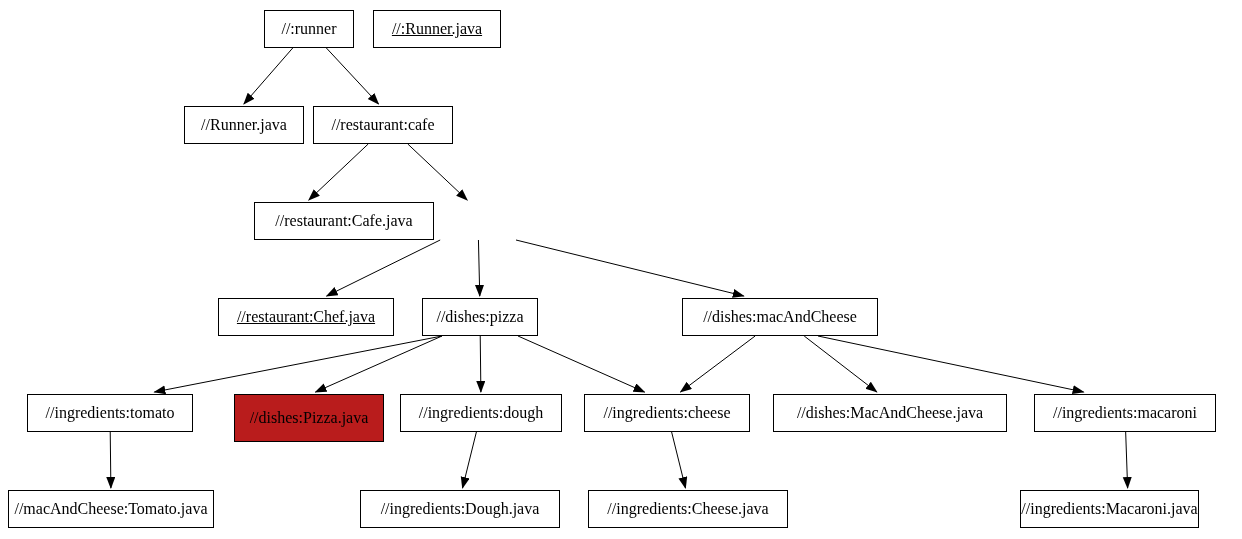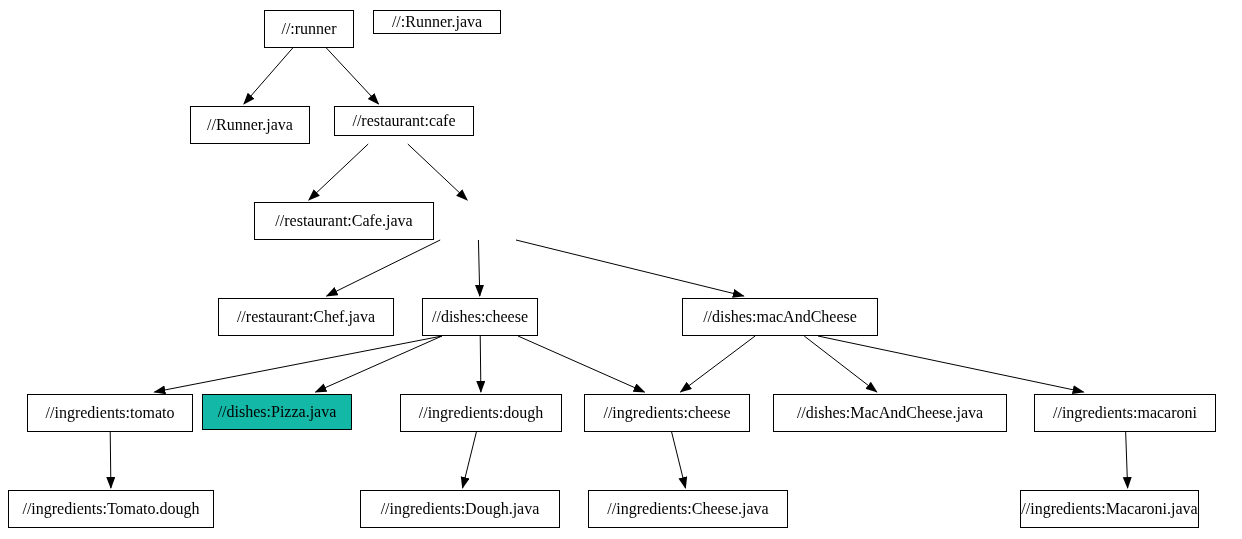--- a/index.html
+++ b/index.html
@@ -61,30 +61,30 @@
       <line x1="755.14" y1="336" x2="680.56" y2="392" stroke="#000000" stroke-width="1" marker-end="url(#arrow)"></line>
       <line x1="804.2" y1="336" x2="876.8" y2="392" stroke="#000000" stroke-width="1" marker-end="url(#arrow)"></line>
       <line x1="818" y1="336" x2="1083.6" y2="392" stroke="#000000" stroke-width="1" marker-end="url(#arrow)"></line>
       <line x1="110.22" y1="432" x2="110.88" y2="488" stroke="#000000" stroke-width="1" marker-end="url(#arrow)"></line>
       <line x1="476.38" y1="432" x2="462.52" y2="488" stroke="#000000" stroke-width="1" marker-end="url(#arrow)"></line>
       <line x1="671.62" y1="432" x2="685.48" y2="488" stroke="#000000" stroke-width="1" marker-end="url(#arrow)"></line>
       <line x1="1125.66" y1="432" x2="1127.64" y2="488" stroke="#000000" stroke-width="1" marker-end="url(#arrow)"></line>
     </svg>
 
 <div class="node" style="left: 264px; top: 10px; width: 90px; height: 38px; background: rgb(255, 255, 255); border-color: rgb(0, 0, 0);">//:runner</div>
-    <div class="node" style="left: 373px; top: 10px; width: 128px; height: 24px; background: rgb(255, 255, 255); border-color: rgb(0, 0, 0);">//:Runner.java</div>
-    <div class="node" style="left: 190px; top: 106px; width: 120px; height: 38px; background: rgb(255, 255, 255); border-color: rgb(0, 0, 0);">//Runner.java</div>
-    <div class="node" style="left: 334px; top: 106px; width: 140px; height: 30px; background: rgb(255, 255, 255); border-color: rgb(0, 0, 0);">//restaurant:cafe</div>
+    <div class="node" style="left: 373px; top: 10px; width: 128px; height: 38px; background: rgb(255, 255, 255); border-color: rgb(0, 0, 0); text-decoration: underline;">//:Runner.java</div>
+    <div class="node" style="left: 184px; top: 106px; width: 120px; height: 38px; background: rgb(255, 255, 255); border-color: rgb(0, 0, 0);">//Runner.java</div>
+    <div class="node" style="left: 313px; top: 106px; width: 140px; height: 38px; background: rgb(255, 255, 255); border-color: rgb(0, 0, 0);">//restaurant:cafe</div>
     <div class="node" style="left: 208px; top: 202px; width: 180px; height: 38px; background: rgb(255, 255, 255); border-color: rgb(0, 0, 0); margin-left: 46px;">//restaurant:Cafe.java</div>
-    <div class="node" style="left: 218px; top: 298px; width: 176px; height: 38px; background: rgb(255, 255, 255); border-color: rgb(0, 0, 0);">//restaurant:Chef.java</div>
-    <div class="node" style="left: 422px; top: 298px; width: 116px; height: 38px; background: rgb(255, 255, 255); border-color: rgb(0, 0, 0);">//dishes:cheese</div>
+    <div class="node" style="left: 218px; top: 298px; width: 176px; height: 38px; background: rgb(255, 255, 255); border-color: rgb(0, 0, 0); text-decoration: underline;">//restaurant:Chef.java</div>
+    <div class="node" style="left: 422px; top: 298px; width: 116px; height: 38px; background: rgb(255, 255, 255); border-color: rgb(0, 0, 0);">//dishes:pizza</div>
     <div class="node" style="left: 682px; top: 298px; width: 196px; height: 38px; background: rgb(255, 255, 255); border-color: rgb(0, 0, 0);">//dishes:macAndCheese</div>
     <div class="node" style="left: 27px; top: 394px; width: 166px; height: 38px; background: rgb(255, 255, 255); border-color: rgb(0, 0, 0); font-family: Liberation Serif, serif;">//ingredients:tomato</div>
-    <div class="node" style="left: 202px; top: 394px; width: 150px; height: 36px; background: #14b8a6; border-color: rgb(0, 0, 0);">//dishes:Pizza.java</div>
+    <div class="node" style="left: 234px; top: 394px; width: 150px; height: 48px; background: #b91c1c; border-color: rgb(0, 0, 0);">//dishes:Pizza.java</div>
     <div class="node" style="left: 400px; top: 394px; width: 162px; height: 38px; background: rgb(255, 255, 255); border-color: rgb(0, 0, 0);">//ingredients:dough</div>
     <div class="node" style="left: 584px; top: 394px; width: 166px; height: 38px; background: rgb(255, 255, 255); border-color: rgb(0, 0, 0);">//ingredients:cheese</div>
     <div class="node" style="left: 773px; top: 394px; width: 234px; height: 38px; background: rgb(255, 255, 255); border-color: rgb(0, 0, 0);">//dishes:MacAndCheese.java</div>
     <div class="node" style="left: 1034px; top: 394px; width: 182px; height: 38px; background: rgb(255, 255, 255); border-color: rgb(0, 0, 0);">//ingredients:macaroni</div>
-    <div class="node" style="left: 8px; top: 490px; width: 206px; height: 38px; background: rgb(255, 255, 255); border-color: rgb(0, 0, 0);">//ingredients:Tomato.dough</div>
+    <div class="node" style="left: 8px; top: 490px; width: 206px; height: 38px; background: rgb(255, 255, 255); border-color: rgb(0, 0, 0);">//macAndCheese:Tomato.java</div>
     <div class="node" style="left: 360px; top: 490px; width: 200px; height: 38px; background: rgb(255, 255, 255); border-color: rgb(0, 0, 0);">//ingredients:Dough.java</div>
     <div class="node" style="left: 588px; top: 490px; width: 200px; height: 38px; background: rgb(255, 255, 255); border-color: rgb(0, 0, 0);">//ingredients:Cheese.java</div>
     <div class="node" style="left: 1020px; top: 490px; width: 179px; height: 38px; background: rgb(255, 255, 255); border-color: rgb(0, 0, 0);">//ingredients:Macaroni.java</div>
   </div>
 
 </body></html>

